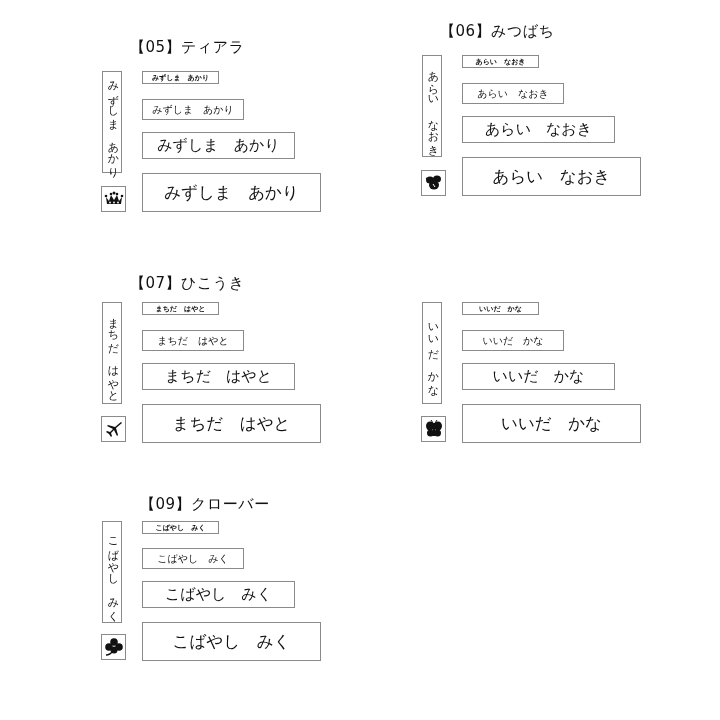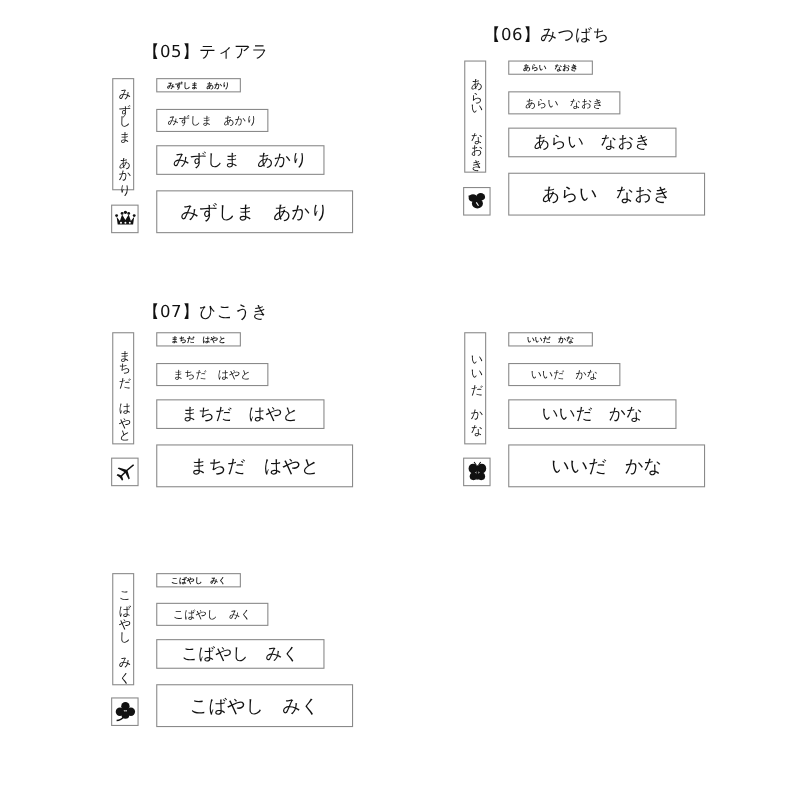--- a/index.html
+++ b/index.html
@@ -96,20 +96,21 @@
         <ellipse cx="14" cy="7" rx="4" ry="4.5" fill="#111"></ellipse>
         <ellipse cx="6.5" cy="14" rx="3.5" ry="3.5" fill="#111"></ellipse>
         <ellipse cx="13.5" cy="14" rx="3.5" ry="3.5" fill="#111"></ellipse>
         <rect x="9" y="4" width="2" height="13" fill="#111"></rect>
         <path d="M9 4 L7 1 M11 4 L13 1" stroke="#111" stroke-width="1"></path>
       </svg>
   </div>
 </div>
 
 <div class="block" style="left:100px; top:509px;">
+  <div class="title" style="left:40px;">【09】クローバー</div>
   <div class="box vtag" style="left:2px; top:12px; width:20px; height:102px;">
     <span>こばやし　みく</span>
   </div>
   <div class="box l1" style="left:42px; top:12px; width:77px; height:13px;">こばやし　みく</div>
   <div class="box l2" style="left:42px; top:39px; width:102px; height:21px;">こばやし　みく</div>
   <div class="box l3" style="left:42px; top:72px; width:153px; height:27px;">こばやし　みく</div>
   <div class="box l4" style="left:42px; top:113px; width:179px; height:39px;">こばやし　みく</div>
   <div class="icon" style="left:1px; top:125px; width:25px; height:26px;">
     <svg viewBox="0 0 20 20">
         <circle cx="10" cy="5" r="3.8" fill="#111"></circle>

